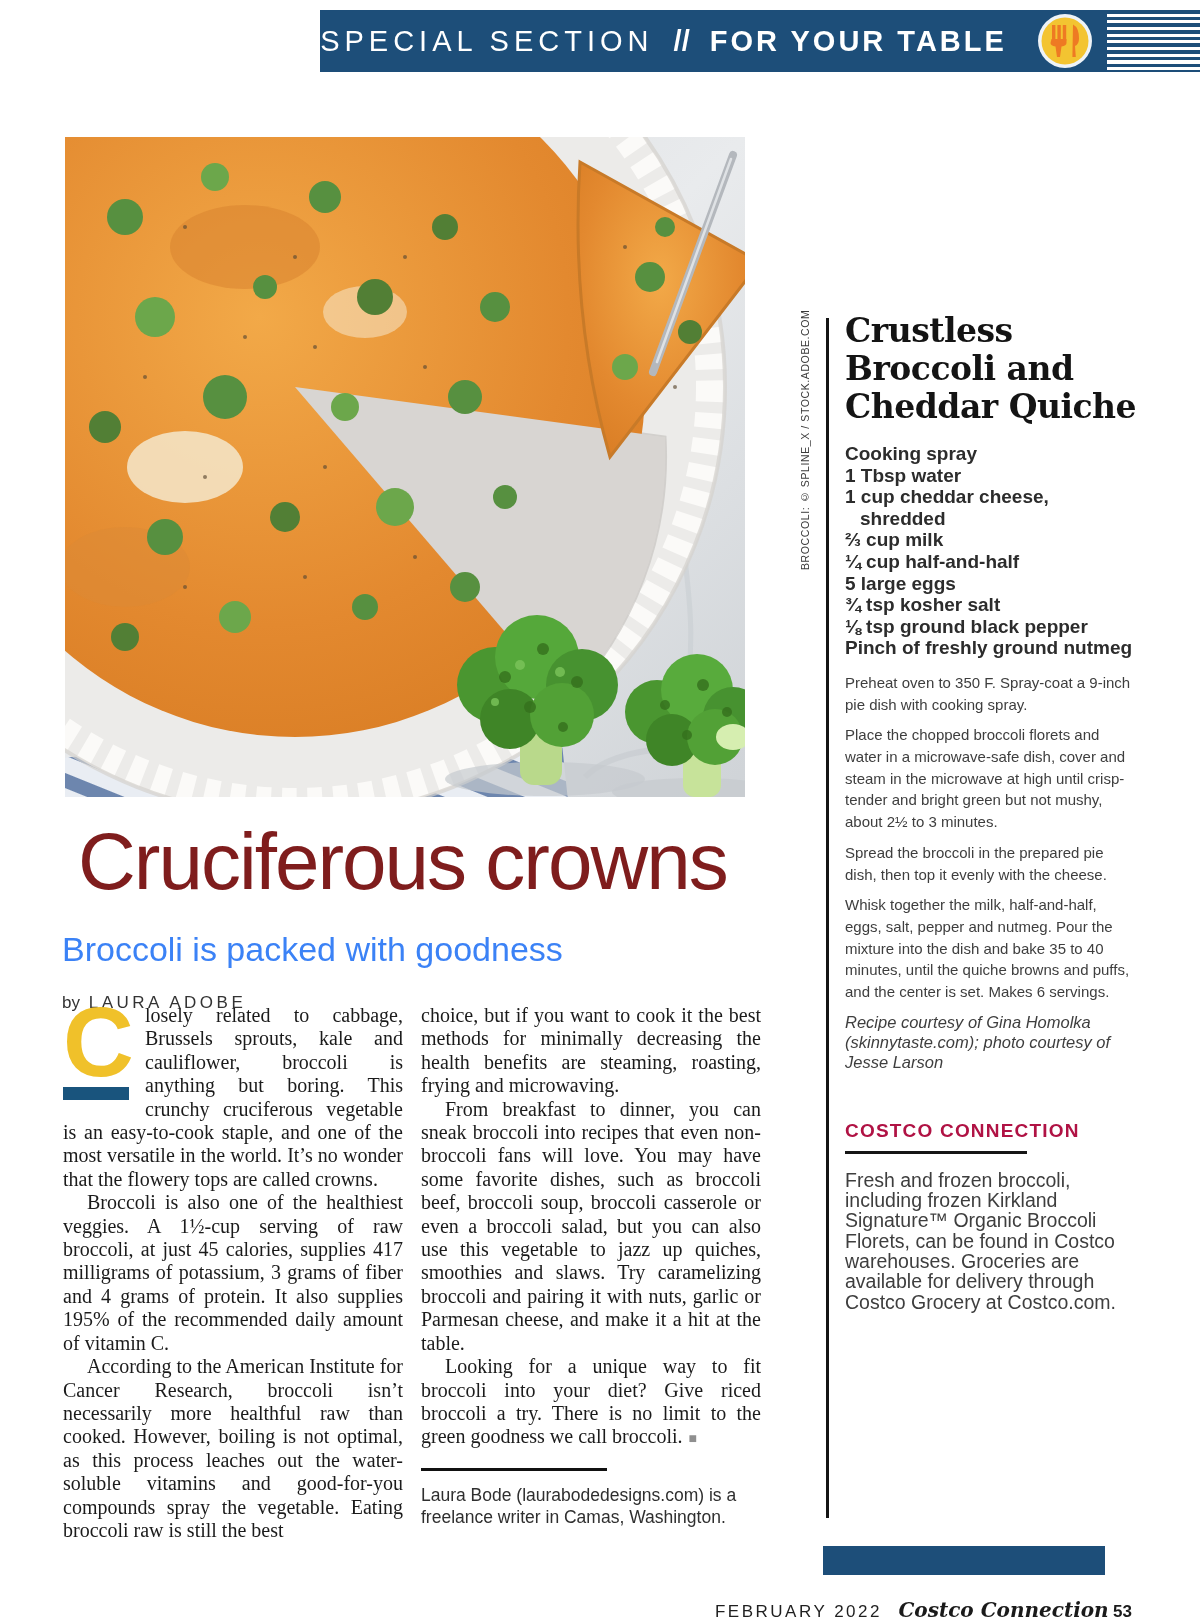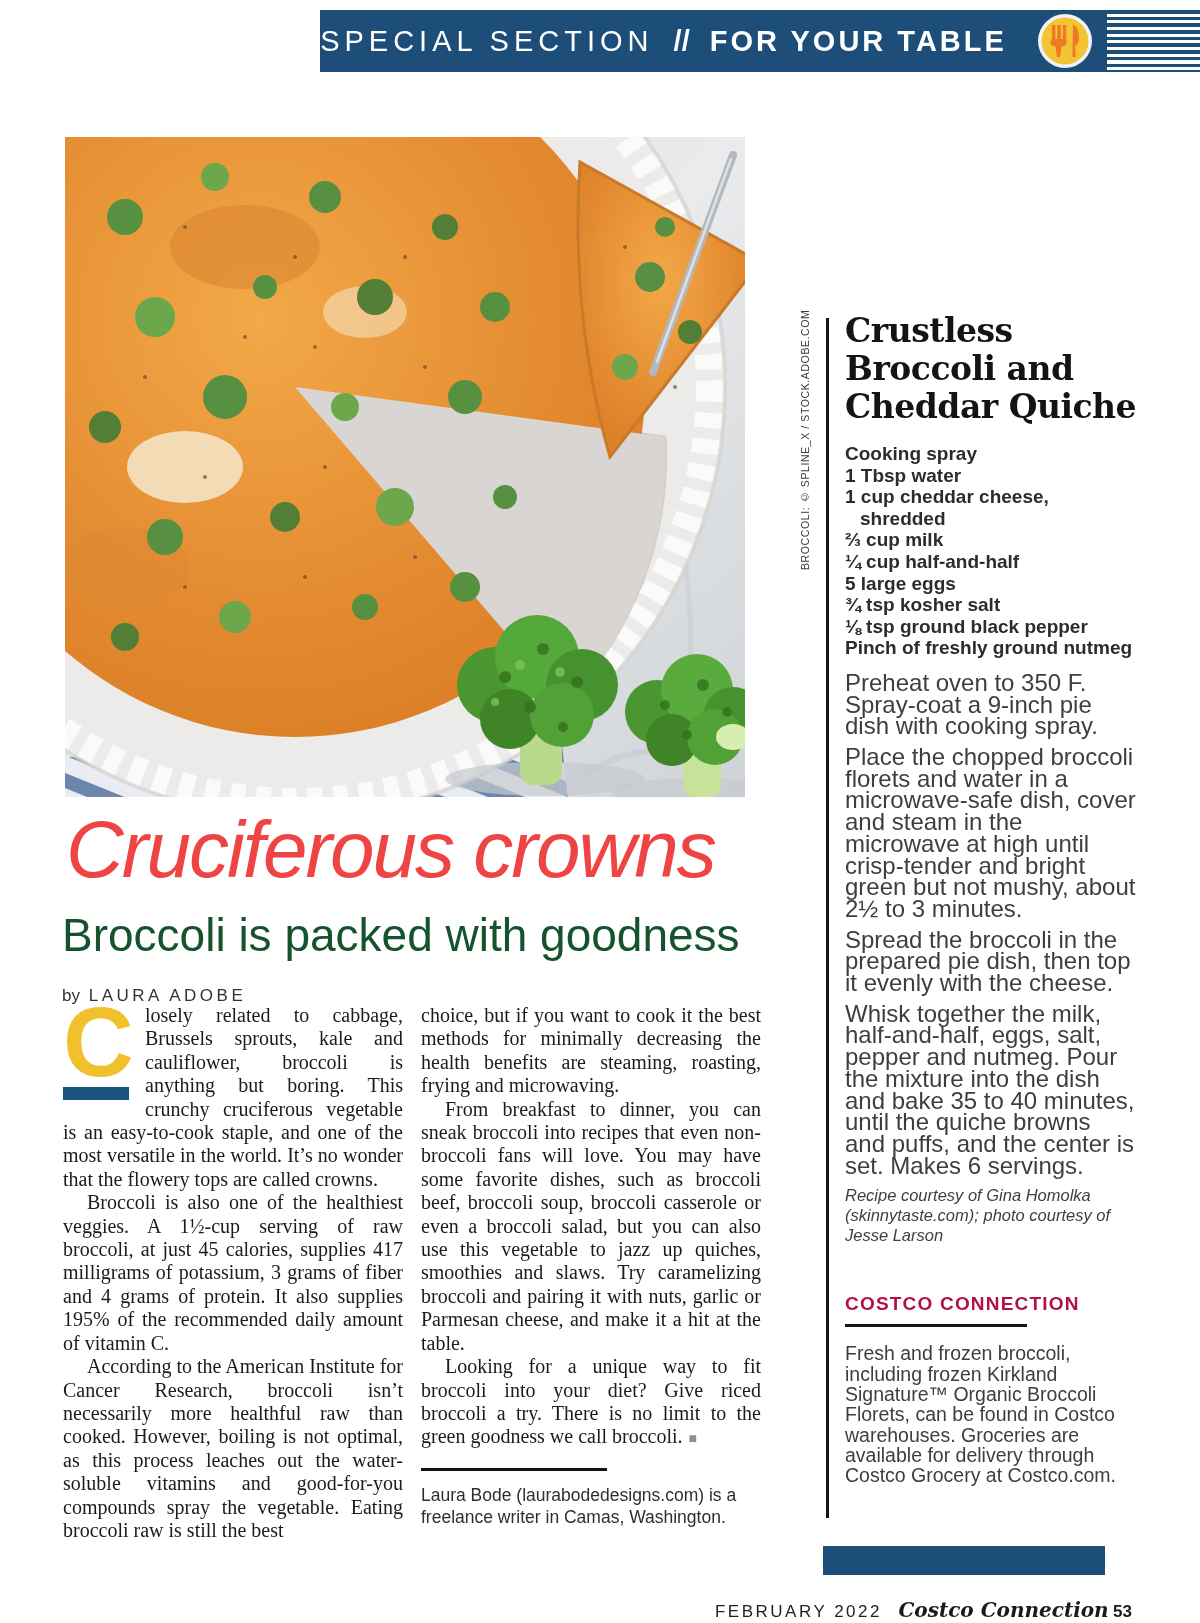--- a/index.html
+++ b/index.html
@@ -25,41 +25,41 @@
           writing-mode:vertical-rl;transform:rotate(180deg);
           font-size:10.5px;letter-spacing:.6px;color:#3a3a3a;white-space:nowrap;}
   #vrule{position:absolute;left:826px;top:318px;width:3px;height:1200px;background:#141414;}
 
   
   #recipe{position:absolute;left:845px;top:312px;width:292px;}
   .recipe-title{font-family:"DejaVu Serif",serif;font-weight:700;font-size:33px;line-height:38px;
                 color:#141414;letter-spacing:-.5px;}
   .ingredients{margin-top:17px;font-weight:700;font-size:19px;line-height:21.6px;color:#2c2c2c;}
   .ing{padding-left:15px;text-indent:-15px;}
-  .steps{margin-top:13px;font-size:24px;line-height:21.7px;color:#3e3e3e;}
+  .steps{margin-top:13px;font-size:15px;line-height:21.7px;color:#3e3e3e;}
   .steps p{margin:0 0 9px 0;}
   .recipe-credit{font-style:italic;font-size:16.5px;line-height:20px;color:#3e3e3e;margin-top:3px;}
   .cc-head{margin-top:48px;font-weight:700;font-size:19px;letter-spacing:1.2px;color:#b01244;}
   .cc-rule{width:182px;height:3px;background:#161616;margin-top:9px;}
   .cc-body{margin-top:16px;font-size:19.5px;line-height:20.3px;color:#3e3e3e;}
 
   #bluebar{position:absolute;left:823px;top:1546px;width:282px;height:29px;background:#1d4e79;}
 
   
   #footer{position:absolute;left:660px;top:1598px;width:472px;text-align:right;white-space:nowrap;}
   #footer .date{font-size:17px;letter-spacing:2.5px;color:#1f1f1f;}
   #footer .mag{font-family:"DejaVu Serif",serif;font-style:italic;font-weight:700;font-size:20px;
                color:#1a1a1a;margin-left:12px;}
   #footer .pg{font-size:17px;font-weight:700;color:#1a1a1a;}
 
   
   #headline{position:absolute;left:62px;top:804px;width:712px;}
-  #headline h1{margin:4px;font-weight:400;font-size:80px;line-height:84px;letter-spacing:-2px;
-               color:#ef4444;white-space:nowrap;font-style:italic;}
-  #subtitle{margin-top:16px;font-size:46px;color:#14532d;}
+  #headline h1{margin:16px;font-weight:400;font-size:80px;line-height:84px;letter-spacing:-2px;
+               color:#7f1d1d;white-space:nowrap;}
+  #subtitle{margin-top:26px;font-size:34px;color:#3b82f6;}
   #byline{margin-top:24px;font-size:17px;color:#333333;}
   #byline .nm{letter-spacing:3.5px;margin-left:4px;}
 
   
   .col{position:absolute;top:1004px;width:340px;font-family:"Liberation Serif",serif;
        font-size:20px;line-height:23.4px;color:#1b1b1b;text-align:justify;}
   #col1{left:63px;} #col2{left:421px;}
   .col p{margin:0;}
   .col p.indent{text-indent:24px;}
   #dropcap-box{float:left;width:76px;height:95px;margin:2px 6px 0 0;}

